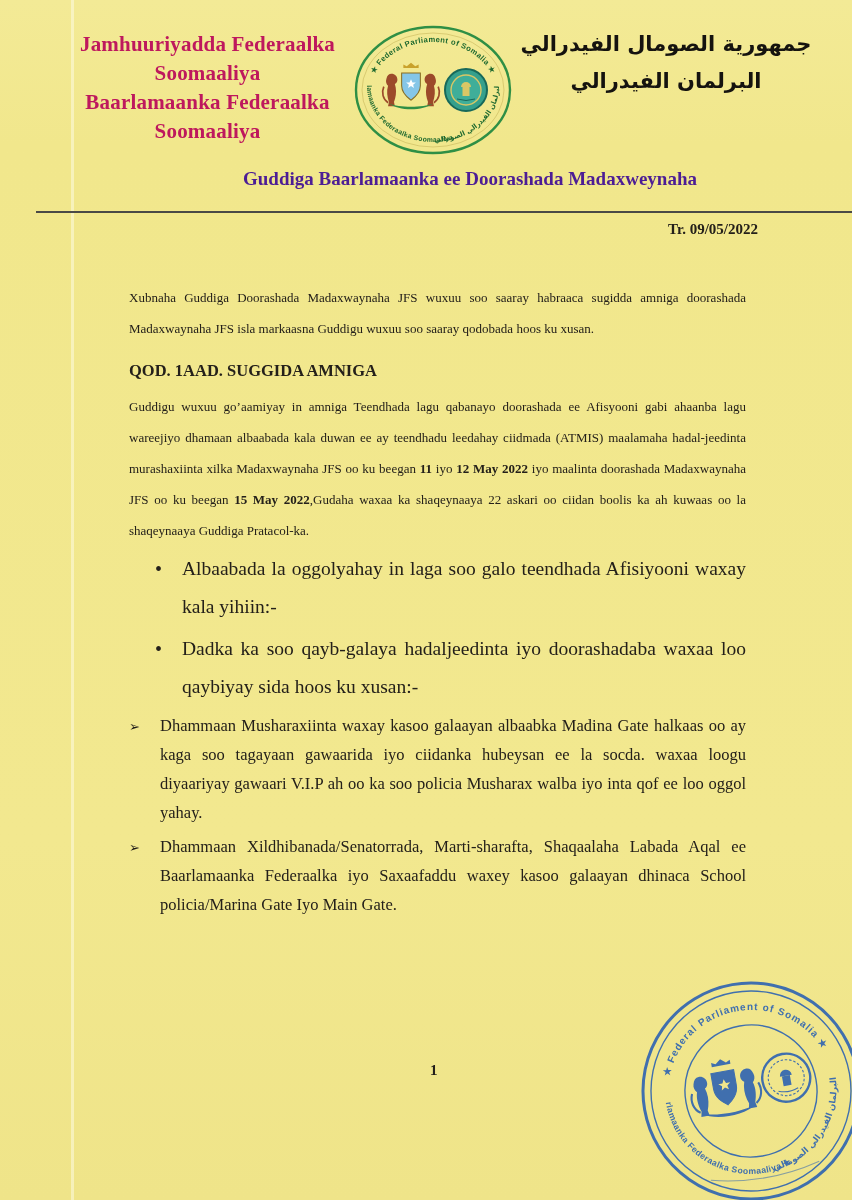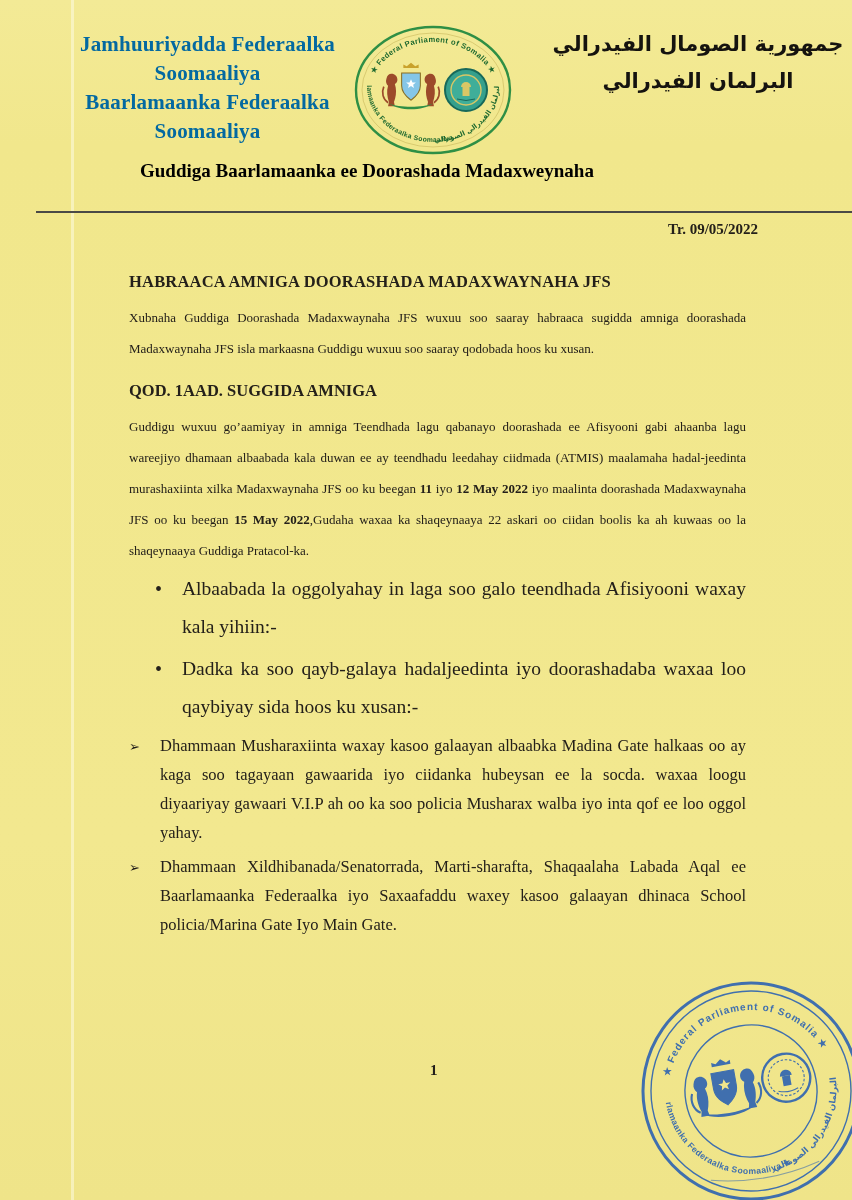--- a/index.html
+++ b/index.html
@@ -5,26 +5,26 @@
   html,body{margin:0;padding:0;}
   body{
     width:852px;height:1200px;position:relative;overflow:hidden;
     background:linear-gradient(180deg,#f3ea96 0%,#f1e78c 12%,#f2e88f 70%,#efe489 100%);
     font-family:"Liberation Serif", serif;color:#24201a;
   }
   .crease{position:absolute;left:71px;top:0;width:3px;height:100%;
     background:rgba(255,255,244,.45);}
   
   .org{position:absolute;left:55px;top:30px;width:305px;text-align:center;
-    font-weight:bold;font-size:21px;line-height:29px;letter-spacing:.2px;color:#0369a1;}
+    font-weight:bold;font-size:21px;line-height:29px;letter-spacing:.2px;color:#be185d;}
   .seal{position:absolute;left:352px;top:24px;width:162px;height:132px;}
-  .arabic{position:absolute;left:548px;top:26px;width:300px;text-align:center;direction:rtl;
+  .arabic{position:absolute;left:516px;top:26px;width:300px;text-align:center;direction:rtl;
     font-family:"DejaVu Sans", sans-serif;font-weight:bold;font-size:21px;line-height:37px;color:#15130f;}
-  .subtitle{position:absolute;left:140px;top:160px;width:660px;
-    font-weight:bold;font-size:19px;color:#000000;}
+  .subtitle{position:absolute;left:140px;top:168px;width:660px;text-align:center;
+    font-weight:bold;font-size:19px;color:#4c1d95;}
   .rule{position:absolute;left:36px;right:0;top:211px;height:2px;background:#4a4a46;}
   .date{position:absolute;right:94px;top:221px;font-weight:bold;font-size:15px;}
   
   .doc{position:absolute;left:129px;top:272px;width:617px;}
   .doc-title{font-weight:bold;font-size:16.5px;letter-spacing:.2px;white-space:pre-wrap;}
   .par{font-size:13px;line-height:31px;text-align:justify;margin:10px 0 0 0;}
   .qod{font-weight:bold;font-size:16.5px;margin-top:17px;white-space:pre-wrap;}
   .bullet{position:relative;padding-left:53px;font-size:19.5px;line-height:38px;
     text-align:justify;margin-top:4px;}
   .bullet .mark{position:absolute;left:26px;top:0;font-size:20px;}
@@ -95,21 +95,20 @@
 <div class="arabic">
   <div>جمهورية الصومال الفيدرالي</div>
   <div>البرلمان الفيدرالي</div>
 </div>
 
 <div class="subtitle">Guddiga Baarlamaanka ee Doorashada Madaxweynaha</div>
 <div class="rule"></div>
 <div class="date">Tr. 09/05/2022</div>
 
 <div class="doc">
-  <div class="doc-title">HABRAACA AMNIGA DOORASHADA MADAXWAYNAHA JFS</div>
 
   <p class="par">Xubnaha Guddiga Doorashada Madaxwaynaha JFS wuxuu soo saaray habraaca sugidda amniga doorashada Madaxwaynaha JFS isla markaasna Guddigu wuxuu soo saaray qodobada hoos ku xusan.</p>
 
   <div class="qod">QOD. 1AAD. SUGGIDA AMNIGA</div>
 
   <p class="par"><span>Guddigu wuxuu go’aamiyay in amniga Teendhada lagu qabanayo doorashada ee Afisyooni gabi ahaanba lagu wareejiyo dhamaan albaabada kala duwan ee ay teendhadu leedahay ciidmada (ATMIS) maalamaha hadal-jeedinta murashaxiinta xilka Madaxwaynaha JFS oo ku beegan </span><span class="b">11</span><span> iyo </span><span class="b">12 May 2022</span><span> iyo maalinta doorashada Madaxwaynaha JFS oo ku beegan </span><span class="b">15 May 2022</span><span>,Gudaha waxaa ka shaqeynaaya 22 askari oo ciidan boolis ka ah kuwaas oo la shaqeynaaya Guddiga Pratacol-ka.</span></p>
 
 
   <div class="bullet">
     <span class="mark">•</span><span>Albaabada la oggolyahay in laga soo galo teendhada Afisiyooni waxay kala yihiin:-</span>

